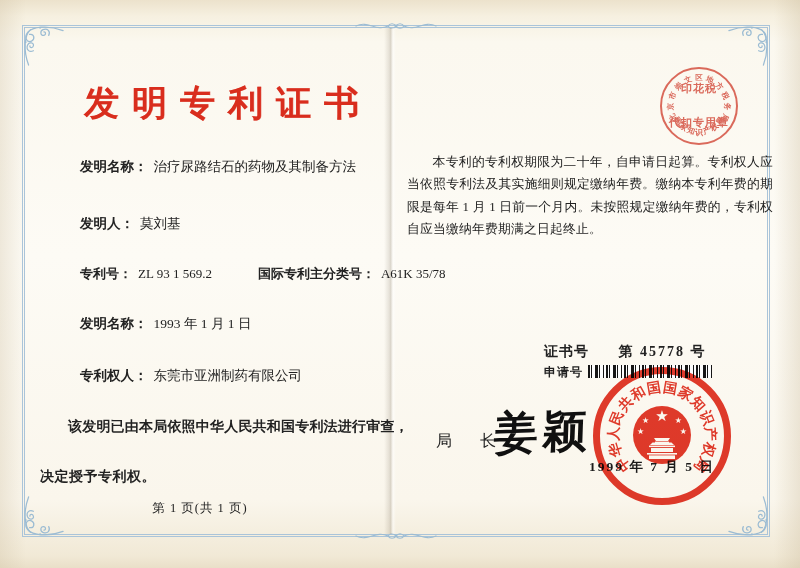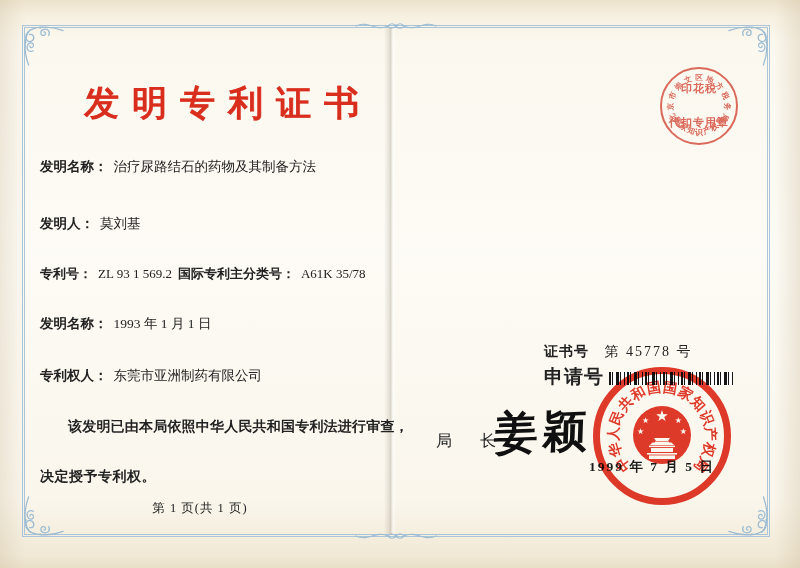--- a/index.html
+++ b/index.html
@@ -43,39 +43,39 @@
   }
 
   
   .title{
     position:absolute;left:40px;top:80px;width:332px;
     text-align:right;font-size:35px;font-weight:bold;
     color:var(--title-red);letter-spacing:13px;text-indent:13px;
     text-shadow:.6px .4px 0 rgba(217,45,29,.55);
   }
   .field-row{position:absolute;left:40px;width:352px;font-size:13.5px;line-height:19px;white-space:nowrap;}
-  .f-label{font-weight:bold;}
+  .f-label{font-weight:bold;margin-left:40px;}
   .f-value{font-weight:normal;margin-left:6px;}
   .row1{top:157px;}
   .row2{top:214px;}
   .row3{top:264px;font-size:13px;}
   .row3 .f-value{margin-right:6px;}
   .row4{top:314px;}
   .row5{top:366px;}
   .stmt1{position:absolute;left:40px;top:418px;width:348px;font-size:14px;font-weight:bold;text-indent:2em;white-space:nowrap;letter-spacing:.2px;}
   .stmt2{position:absolute;left:40px;top:468px;width:348px;font-size:14px;font-weight:bold;letter-spacing:.5px;}
   .page-note{position:absolute;left:40px;top:500px;width:320px;text-align:center;font-size:12.5px;letter-spacing:1px;}
 
   
   .legal{position:absolute;left:407px;top:151px;width:366px;font-size:12.8px;line-height:22.3px;text-align:justify;}
   .legal p{text-indent:2em;letter-spacing:.2px;}
   .cert-line{position:absolute;left:544px;top:343px;font-size:14px;white-space:nowrap;}
   .cert-line .c-label{font-weight:bold;letter-spacing:1px;}
-  .cert-line .c-value{margin-left:12px;font-weight:normal;letter-spacing:2px;}
-  .app-line{position:absolute;left:544px;top:364px;font-size:19px;white-space:nowrap;z-index:1;}
+  .cert-line .c-value{margin-left:26px;font-weight:bold;letter-spacing:2px;}
+  .app-line{position:absolute;left:544px;top:364px;font-size:12px;white-space:nowrap;z-index:1;}
   .app-line .c-label{font-weight:bold;letter-spacing:1px;}
   .barcode{
     display:inline-block;width:124px;height:13px;vertical-align:-2px;margin-left:5px;
     background:repeating-linear-gradient(90deg,
       #161616 0 2px,#fdfdfd 2px 3px,#161616 3px 4px,#fdfdfd 4px 7px,
       #161616 7px 10px,#fdfdfd 10px 11px,#161616 11px 12px,#fdfdfd 12px 15px,
       #161616 15px 16px,#fdfdfd 16px 18px);
   }
   .director{position:absolute;left:436px;top:431px;font-size:16px;letter-spacing:12px;z-index:1;}
   .signature{
@@ -201,20 +201,21 @@
 </div>
 <div class="field-row row5">
   <span class="f-label">专利权人：</span><span class="f-value">东莞市亚洲制药有限公司</span>
 </div>
 
 <div class="stmt1">该发明已由本局依照中华人民共和国专利法进行审查，</div>
 <div class="stmt2">决定授予专利权。</div>
 <div class="page-note">第 1 页(共 1 页)</div>
 
 <div class="legal">
+  <p>本专利的专利权期限为二十年，自申请日起算。专利权人应当依照专利法及其实施细则规定缴纳年费。缴纳本专利年费的期限是每年 1 月 1 日前一个月内。未按照规定缴纳年费的，专利权自应当缴纳年费期满之日起终止。</p>
 </div>
 
 <div class="cert-line">
   <span class="c-label">证书号</span>
   <span class="c-value">第 45778 号</span>
 </div>
 <div class="app-line">
   <span class="c-label">申请号</span><span class="barcode"></span>
 </div>
 

